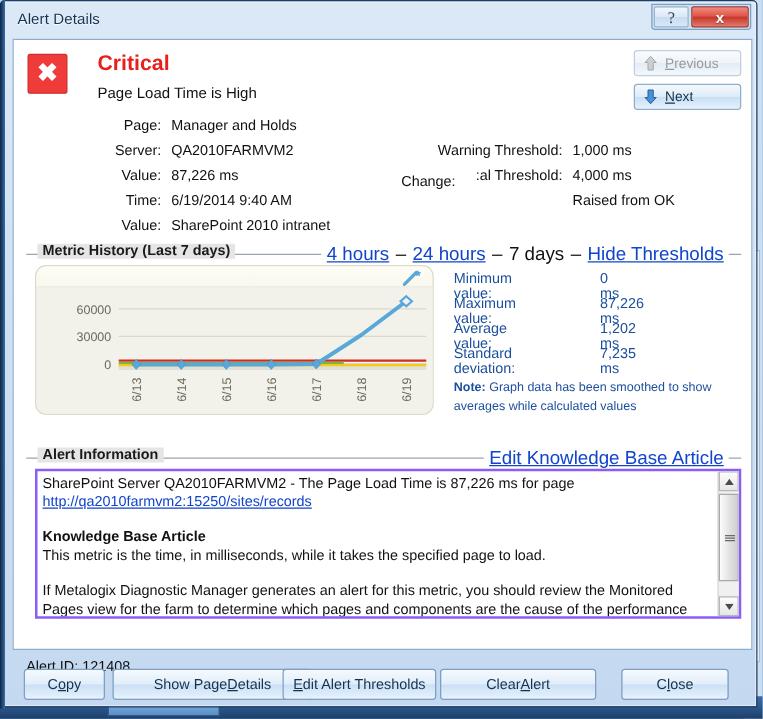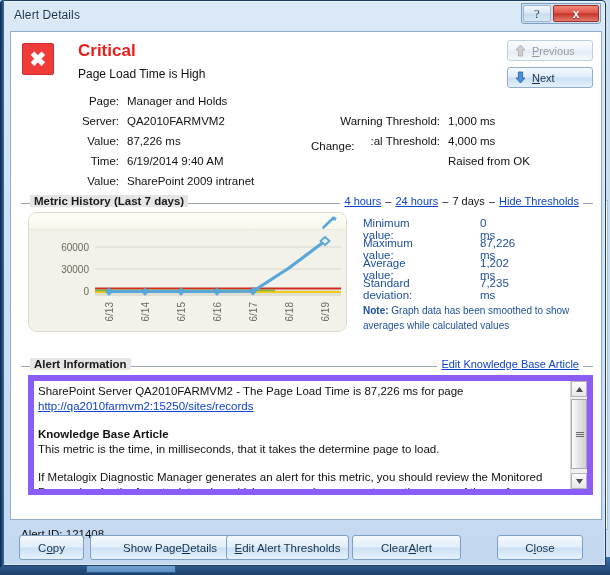--- a/index.html
+++ b/index.html
@@ -137,40 +137,40 @@
     border-color: #bdcfe0;
   }
   .navbtn.next {
     top: 35px; color: #14334f;
     background: linear-gradient(180deg, #f4f9fd 0%, #dfecf9 48%, #c9dff4 52%, #e6f1fb 100%);
   }
   .arrow { width: 13px; height: 13px; position: relative; flex: none; }
   .arrow svg { display: block; }
 
   
-  .details { position: relative; height: 90px; font-size: 11.5px; color: #111; }
+  .details { position: relative; height: 90px; font-size: 11.5px; color: #111; margin-left: 10px; }
   .dl { position: absolute; text-align: left; }
   .dv { position: absolute; }
   .dl-r { position: absolute; text-align: right; }
 
   
   .group { position: absolute; }
   .group > .gb-line {
     position: absolute; left: 0; top: 8px; right: 0; height: 1px;
     background: #9aa5af;
   }
   .gb-title {
     position: absolute; left: 9px; top: 0px;
     background: #e5e5e5; padding: 0 4px;
     font-size: 11.5px; font-weight: bold; color: #1a1a1a;
   }
   .gb-links {
     position: absolute; top: 0px; right: 10px;
     background: #fff; padding: 0 4px;
-    font-size: 11px; color: #111;
+    font-size: 15px; color: #111;
     white-space: nowrap;
   }
   .gb-links a, .gb-link-single {
     color: #1144cc; text-decoration: underline; cursor: pointer;
   }
   .gb-links span.sep { color: #111; padding: 0 1px; }
   .gb-links .cur { color: #111; text-decoration: none; }
 
   
   .chart-box {
@@ -204,21 +204,21 @@
     position: absolute; left: 342px; top: 108px; width: 212px;
     font-size: 10px; color: #1c4f9c; line-height: 15px;
     height: 30px; overflow: hidden;
   }
   .note b { font-weight: bold; }
 
   
   .textbox {
     position: absolute; left: 7px; top: 17px;
     width: 565px; height: 120px;
-    background: #fff; border: 6px solid #8b5cf6;
+    background: #fff; border: 2px solid #8b5cf6;
     overflow: hidden;
   }
   .tb-content {
     position: absolute; left: 4px; top: 3px; right: 20px;
     font-size: 11.5px; color: #111; line-height: 15px;
   }
   .tb-content a { color: #1144cc; text-decoration: underline; }
   .tb-content .kb-title { font-weight: bold; }
   .tb-content .spacer { height: 13px; }
   .vscroll {
@@ -306,21 +306,21 @@
     <div class="details">
       <div class="dl-r" style="left:40px;width:68px;top:1px">Page:</div>
       <div class="dv" style="left:116px;top:1px">Manager and Holds</div>
       <div class="dl-r" style="left:40px;width:68px;top:21px">Server:</div>
       <div class="dv" style="left:116px;top:21px">QA2010FARMVM2</div>
       <div class="dl-r" style="left:40px;width:68px;top:41px">Value:</div>
       <div class="dv" style="left:116px;top:41px">87,226 ms</div>
       <div class="dl-r" style="left:40px;width:68px;top:61px">Time:</div>
       <div class="dv" style="left:116px;top:61px">6/19/2014 9:40 AM</div>
       <div class="dl-r" style="left:40px;width:68px;top:81px">Value:</div>
-      <div class="dv" style="left:116px;top:81px">SharePoint 2009 intranet</div>
+      <div class="dv" style="left:116px;top:81px">SharePoint 2010 intranet</div>
 
       <div class="dl-r" style="left:300px;width:129px;top:21px">Warning Threshold:</div>
       <div class="dv" style="left:437px;top:21px">1,000 ms</div>
       <div class="dl-r" style="left:300px;width:129px;top:41px">:al Threshold:</div>
       <div class="dv" style="left:437px;top:41px">4,000 ms</div>
       <div class="dl" style="left:300px;top:46px">Change:</div>
       <div class="dv" style="left:437px;top:61px">Raised from OK</div>
     </div>
 
     <div class="group" style="left:10px;top:163px;width:572px;height:152px">
@@ -411,21 +411,21 @@
       <div class="gb-links">
         <a class="gb-link-single">Edit Knowledge Base Article</a>
       </div>
 
       <div class="textbox">
         <div class="tb-content">
           <div>SharePoint Server QA2010FARMVM2 - The Page Load Time is 87,226 ms for page</div>
           <div><a>http://qa2010farmvm2:15250/sites/records</a></div>
           <div class="spacer"></div>
           <div class="kb-title">Knowledge Base Article</div>
-          <div>This metric is the time, in milliseconds, that it takes the determine page to load.</div>
+          <div>This metric is the time, in milliseconds, while it takes the specified page to load.</div>
           <div class="spacer"></div>
           <div>If Metalogix Diagnostic Manager generates an alert for this metric, you should review the Monitored Pages view for the farm to determine which pages and components are the cause of the performance issues.</div>
         </div>
 
         <div class="vscroll">
           <div class="vs-btn vs-up">
             <svg width="7" height="5" viewBox="0 0 7 5">
                 <polygon points="3.5,0 7,5 0,5" fill="#4a4a4a"></polygon>
               </svg>
           </div>
@@ -457,21 +457,21 @@
     <div class="btn" style="left:89px;width:160px">
         <span>Show Page </span>
         <u>D</u>
         <span>etails</span>
       </div>
     <div class="btn" style="left:225px;width:123px">
         <span></span>
         <u>E</u>
         <span>dit Alert Thresholds</span>
       </div>
-    <div class="btn" style="left:351px;width:109px">
+    <div class="btn" style="left:351px;width:125px">
         <span>Clear </span>
         <u>A</u>
         <span>lert</span>
       </div>
     <div class="btn" style="left:496px;width:86px">
         <span>C</span>
         <u>l</u>
         <span>ose</span>
       </div>
   </div>

